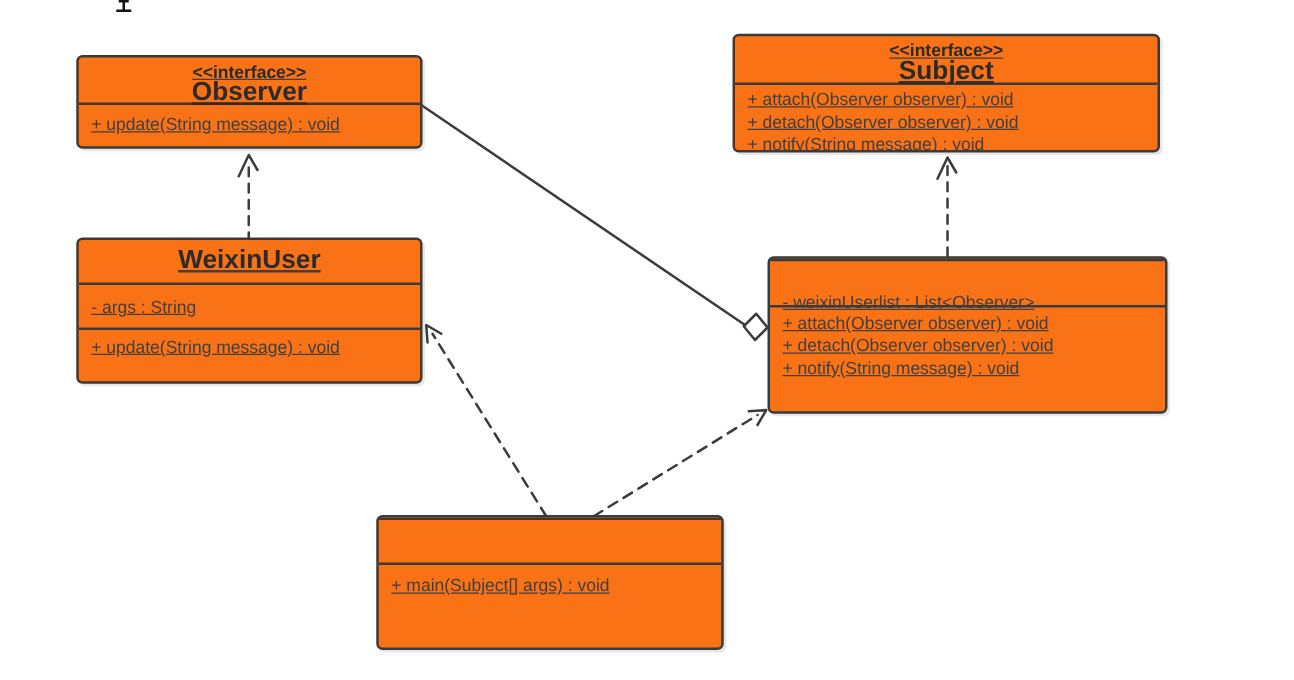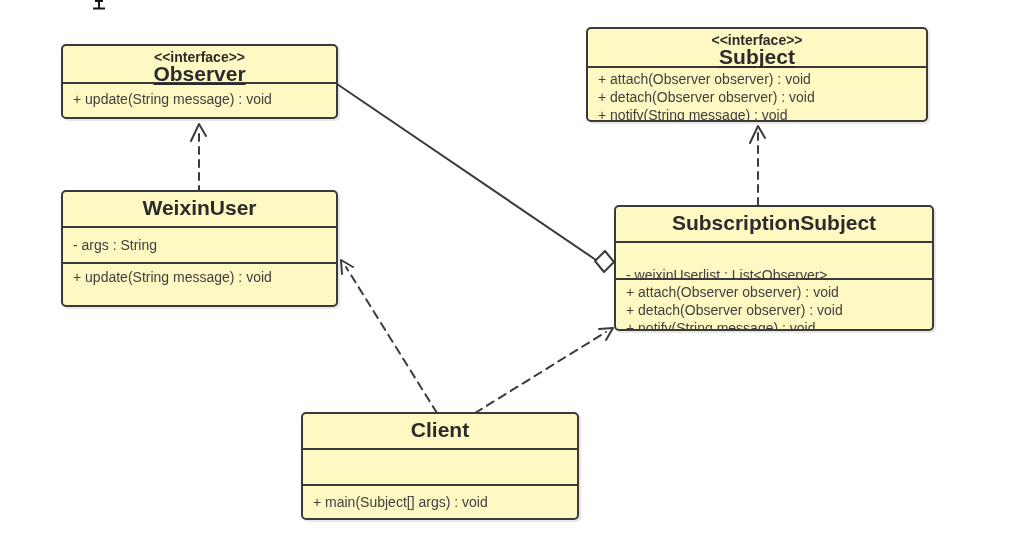--- a/index.html
+++ b/index.html
@@ -11,24 +11,25 @@
     font-family:"Liberation Sans","DejaVu Sans",sans-serif;overflow:hidden;
   }
   svg.connectors{position:absolute;left:0;top:0;width:1035px;height:544px;}
   .conn{stroke:var(--line);stroke-width:2;fill:none;stroke-linecap:round;stroke-linejoin:round;}
   .dash-real{stroke-dasharray:7 6;}
   .dash-dep{stroke-dasharray:8 6;}
   .diamond{fill:#fff;}
   .cursor-glyph{stroke:#141414;stroke-width:2;fill:none;}
 
   .uml-class{
-    position:absolute;box-sizing:border-box;background:#fef9c3;
+    position:absolute;box-sizing:border-box;background:#f97316;
     border:2px solid var(--border);border-radius:5px;overflow:hidden;
     color:var(--text);font-size:14px;
     box-shadow:2px 2px 0 rgba(120,120,120,0.18);
+    text-decoration:underline;
   }
   .hdr{text-align:center;}
   .stereo{font-weight:700;line-height:16px;padding-top:3px;color:var(--name);}
   .name{font-weight:700;font-size:21px;line-height:18px;color:var(--name);text-align:center;white-space:nowrap;}
   .iface .name{text-decoration:underline;}
   .title-only{line-height:32px;}
   .sec{border-top:2px solid var(--border);}
   .tline{line-height:18px;padding-left:10px;white-space:nowrap;}
 </style>
 </head>
@@ -96,36 +97,30 @@
     </div>
     <div class="sec" style="height:36px;box-sizing:border-box;padding-top:8px">
       <div class="tline">- args : String</div>
     </div>
     <div class="sec" style="padding-top:4px">
       <div class="tline">+ update(String message) : void</div>
     </div>
   </div>
 
   <div class="uml-class" style="left:614px;top:205px;width:320px;height:126px">
-    <div class="hdr" style="height:34px">
-      <div class="name title-only">SubscriptionSubject</div>
-    </div>
     <div class="sec" style="height:37px;box-sizing:border-box;padding-top:23px">
       <div class="tline">- weixinUserlist : List&lt;Observer&gt;</div>
     </div>
     <div class="sec" style="padding-top:3px">
       <div class="tline">+ attach(Observer observer) : void</div>
       <div class="tline">+ detach(Observer observer) : void</div>
       <div class="tline">+ notify(String message) : void</div>
     </div>
   </div>
 
   <div class="uml-class" style="left:301px;top:412px;width:278px;height:108px">
-    <div class="hdr" style="height:34px">
-      <div class="name title-only">Client</div>
-    </div>
     <div class="sec" style="height:36px;box-sizing:border-box"></div>
     <div class="sec" style="padding-top:7px">
       <div class="tline">+ main(Subject[] args) : void</div>
     </div>
   </div>
 
 </div>
 
 </body></html>

